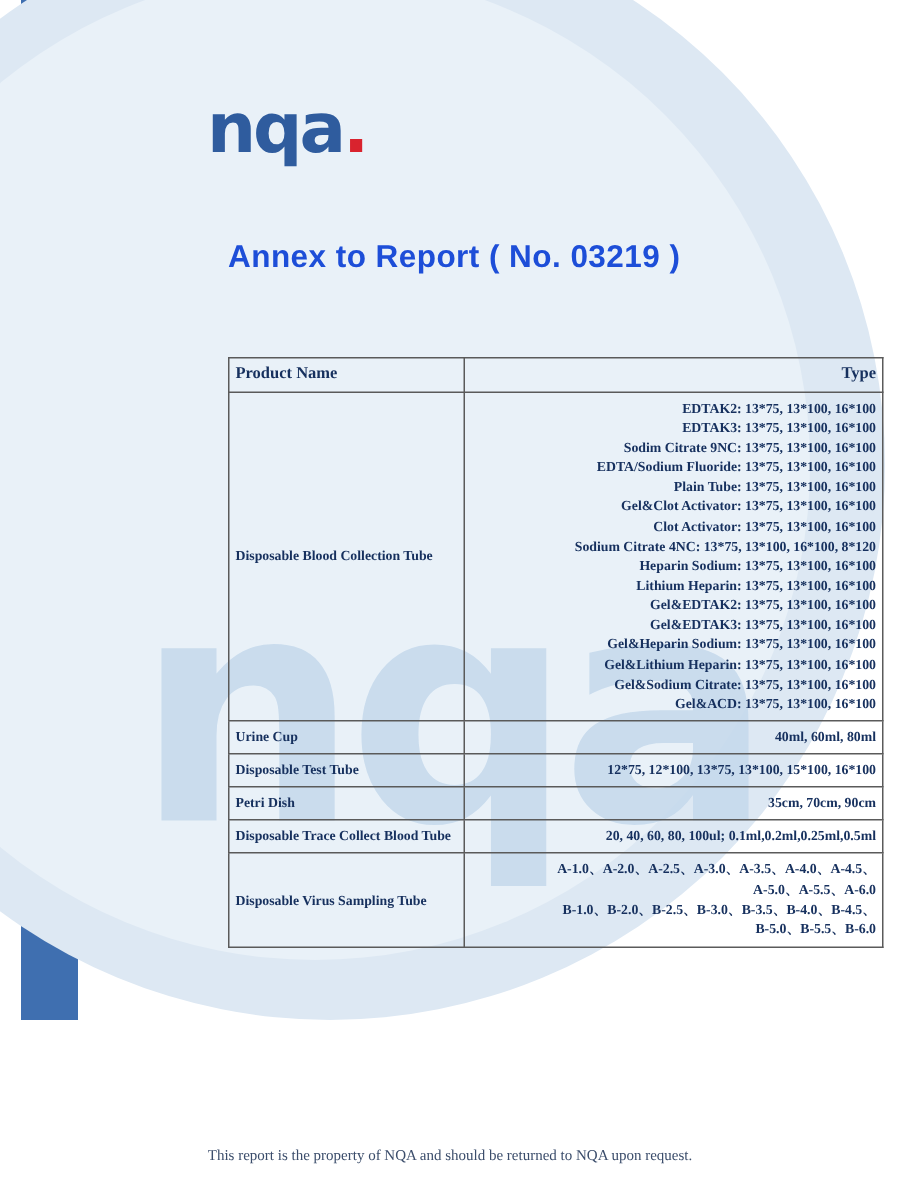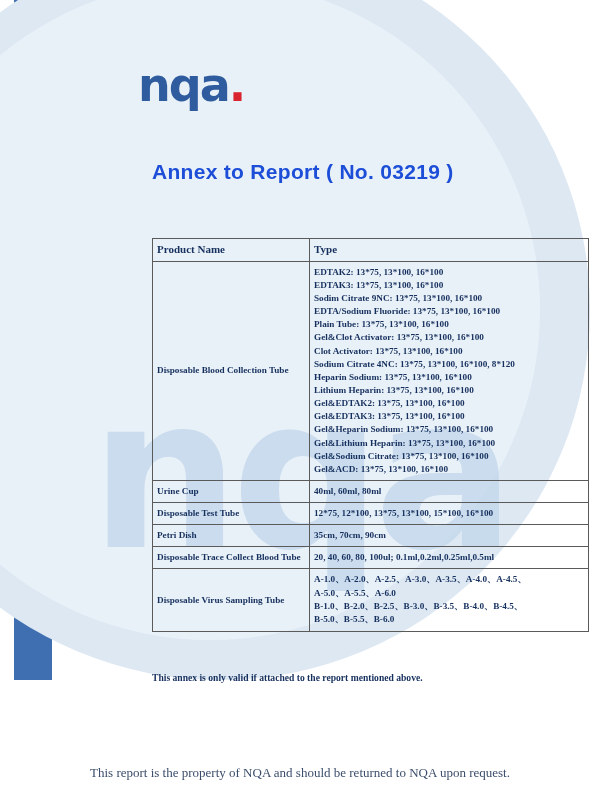--- a/index.html
+++ b/index.html
@@ -129,21 +129,21 @@
     font-weight: 700;
     color: #16305e;
     vertical-align: middle;
     line-height: 1.42;
   }
   table.spec td.head {
     font-size: 11px;
     padding: 3px 4px;
   }
   td.col-name { width: 148px; }
-  td.col-type { width: 270px; }
+  td.col-type { width: 270px; text-align: right; }
   .type-list {
     margin: 0;
     padding: 0;
     list-style: none;
   }
   .type-list li {
     white-space: nowrap;
     line-height: 1.43;
   }
   .multiline span { display: block; white-space: nowrap; line-height: 1.45; }
@@ -156,21 +156,21 @@
     font-weight: 700;
     color: #16305e;
   }
   .bottom-note {
     position: absolute;
     left: 0;
     right: 0;
     top: 765px;
     text-align: center;
     font-family: "Liberation Serif", serif;
-    font-size: 13px;
+    font-size: 10px;
     color: #3b4d6b;
   }
 </style>
 </head>
 <body>
 
 <div class="page">
 
   <div class="bg-blue-block"></div>
   <div class="bg-white-cover"></div>
@@ -242,17 +242,16 @@
           <td class="col-type multiline">
             <span>A-1.0、A-2.0、A-2.5、A-3.0、A-3.5、A-4.0、A-4.5、</span>
             <span>A-5.0、A-5.5、A-6.0</span>
             <span>B-1.0、B-2.0、B-2.5、B-3.0、B-3.5、B-4.0、B-4.5、</span>
             <span>B-5.0、B-5.5、B-6.0</span>
           </td>
         </tr>
       </tbody>
     </table>
 
-    <div class="footnote">This annex is only valid if attached to the report mentioned above.</div>
   </div>
 
   <div class="bottom-note">This report is the property of NQA and should be returned to NQA upon request.</div>
 </div>
 
 </body></html>

